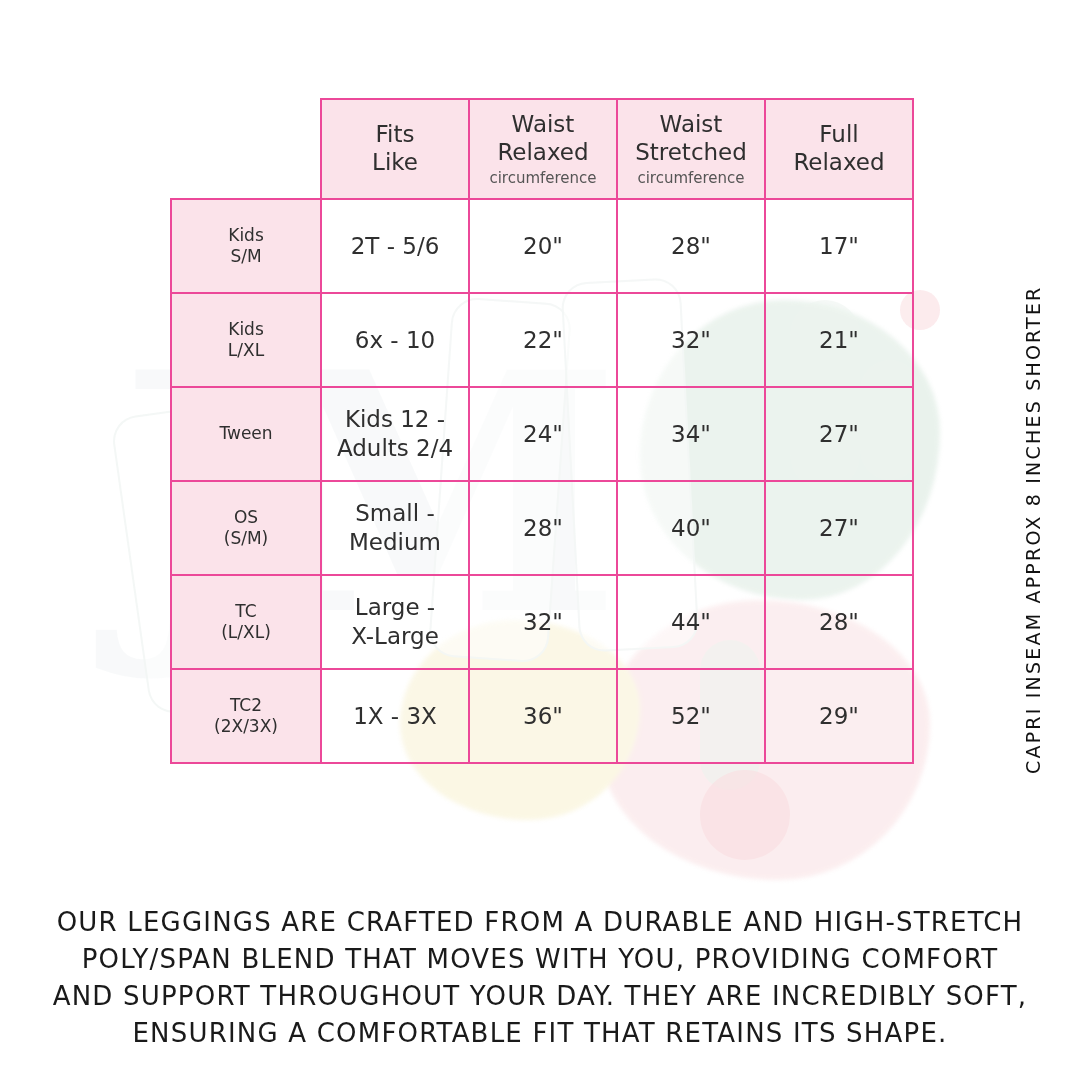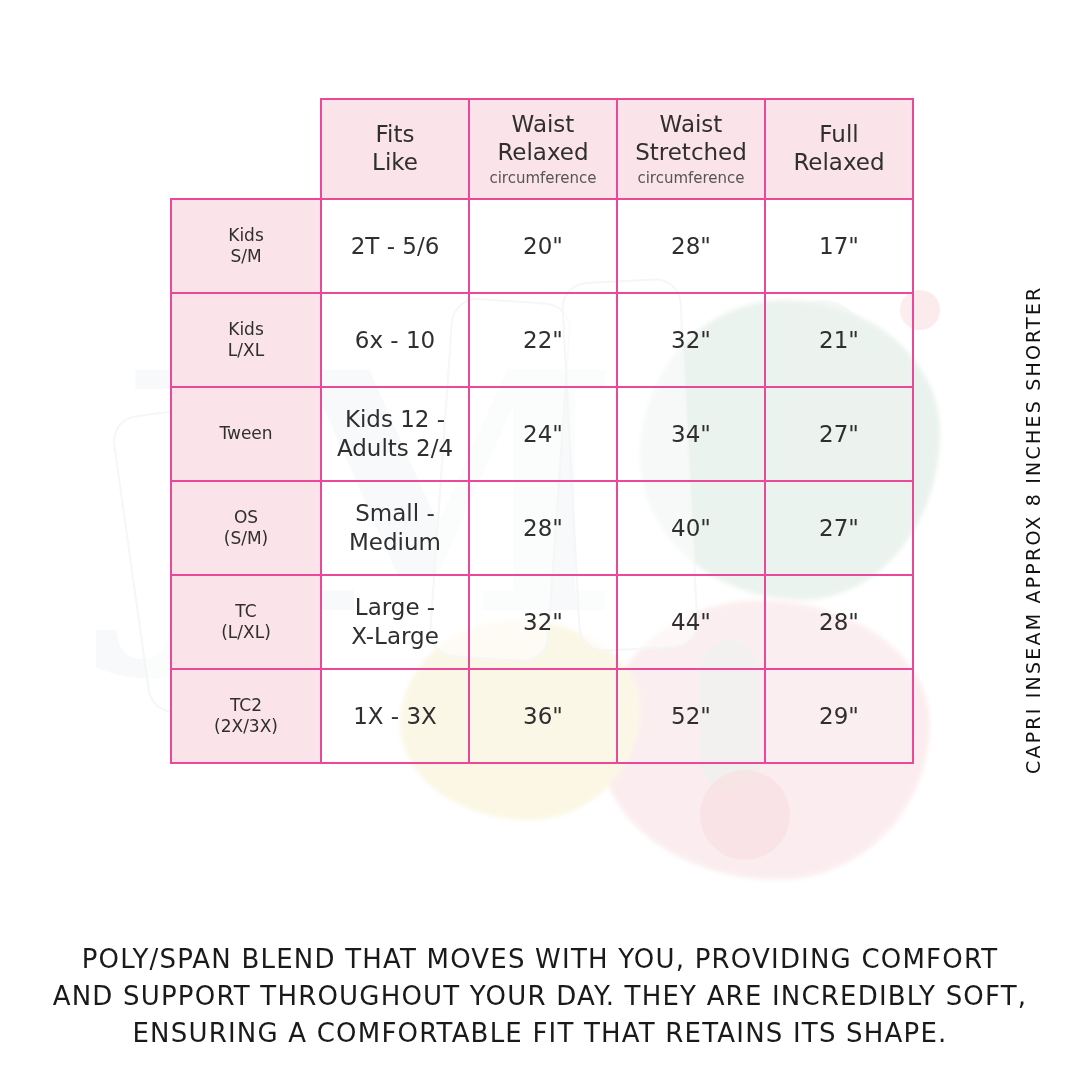--- a/index.html
+++ b/index.html
@@ -297,18 +297,19 @@
         </tr>
 
 
       </tbody>
     </table>
   </div>
 
   <div class="side-note">CAPRI INSEAM APPROX 8 INCHES SHORTER</div>
 
   <div class="footer">
+    <p>OUR LEGGINGS ARE CRAFTED FROM A DURABLE AND HIGH-STRETCH</p>
     <p>POLY/SPAN BLEND THAT MOVES WITH YOU, PROVIDING COMFORT</p>
     <p>AND SUPPORT THROUGHOUT YOUR DAY. THEY ARE INCREDIBLY SOFT,</p>
     <p>ENSURING A COMFORTABLE FIT THAT RETAINS ITS SHAPE.</p>
   </div>
 
 </div>
 
 </body></html>

